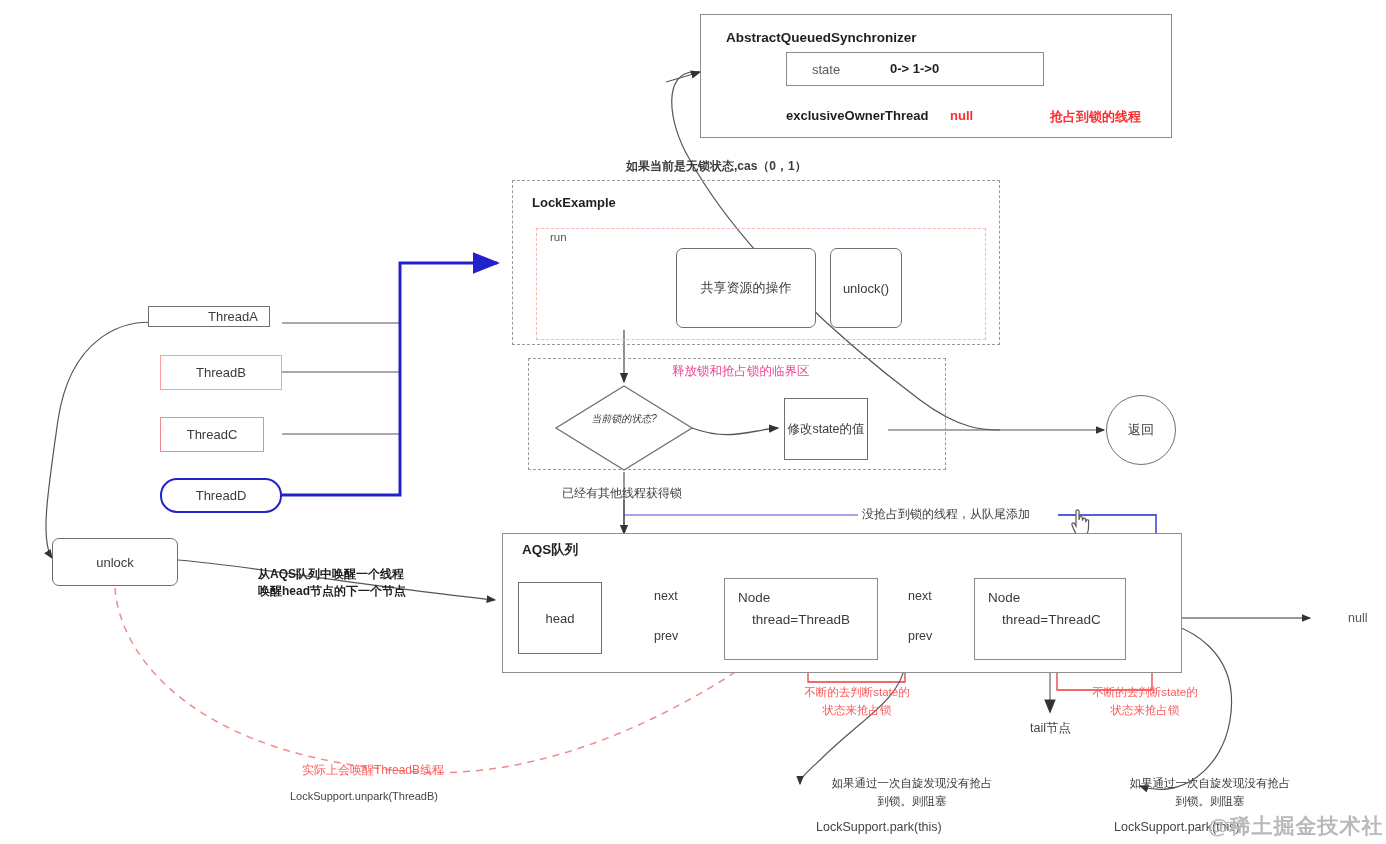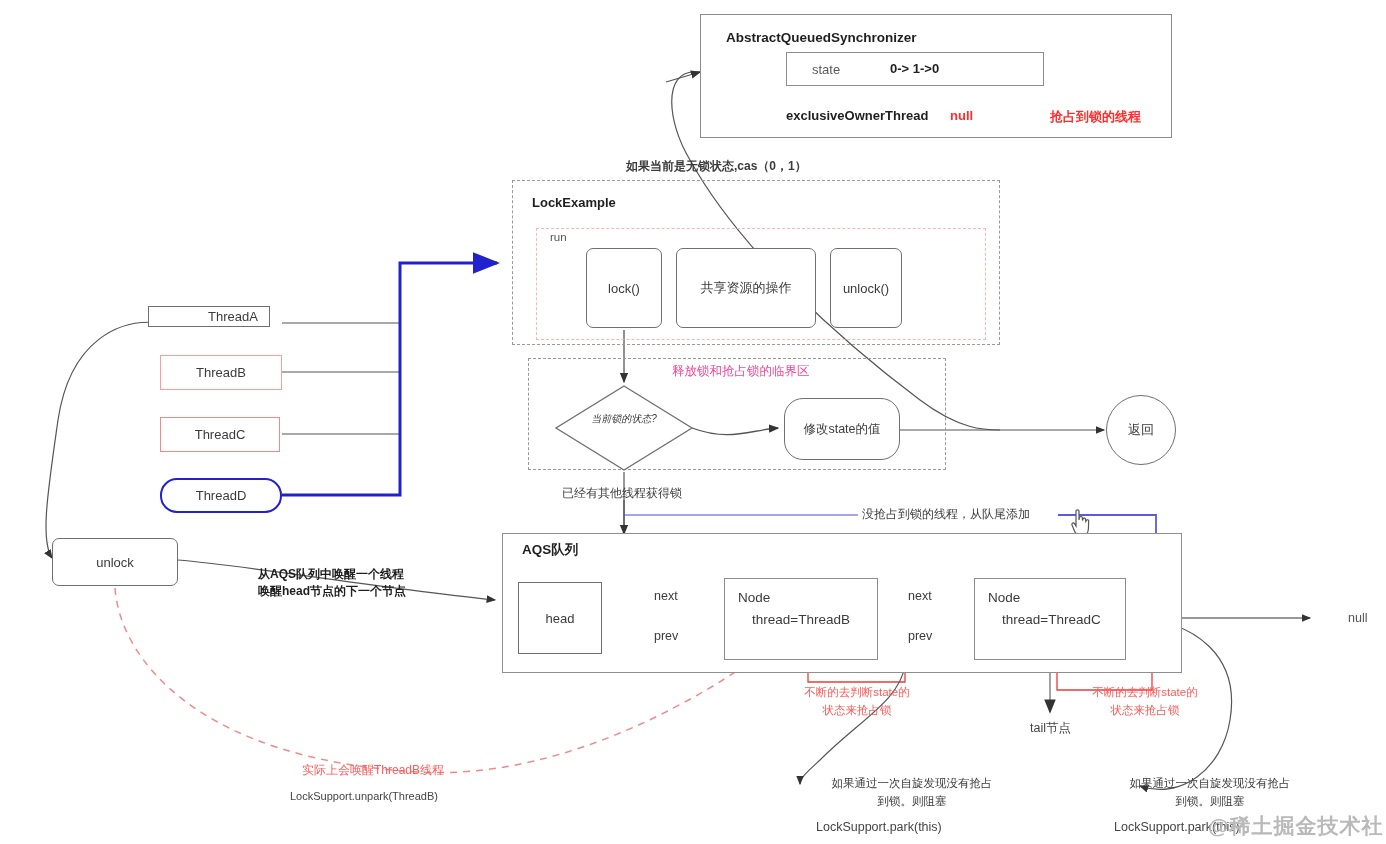--- a/index.html
+++ b/index.html
@@ -109,50 +109,49 @@
   <div class="lbl red bold" style="left:950px;top:108px;">null</div>
   <div class="lbl red bold" style="left:1050px;top:108px;text-align:right;">抢占到锁的线程</div>
 
   <div class="lbl" style="left:626px;top:158px;font-size:12px;font-weight:bold;">如果当前是无锁状态,cas（0，1）</div>
 
   <div class="dash-gray" style="left:512px;top:180px;width:488px;height:165px;"></div>
   <div class="lbl bold" style="left:532px;top:195px;font-size:13px;">LockExample</div>
   <div class="dash-red" style="left:536px;top:228px;width:450px;height:112px;"></div>
   <div class="lbl gray small" style="left:550px;top:231px;">run</div>
 
-  <div class="box gray rounded" style="left:586px;top:248px;width:76px;height:80px;">lock()</div>
   <div class="box gray rounded" style="left:676px;top:248px;width:140px;height:80px;">共享资源的操作</div>
   <div class="box gray rounded" style="left:830px;top:248px;width:72px;height:80px;">unlock()</div>
 
   <div class="dash-gray" style="left:528px;top:358px;width:418px;height:112px;"></div>
   <div class="lbl blue" style="left:672px;top:363px;font-size:12.5px;">释放锁和抢占锁的临界区</div>
 
   <svg class="layer">
     <polygon points="624,386 692,428 624,470 556,428" fill="#fff" stroke="#6f6f6f" stroke-width="1.3"></polygon>
   </svg>
   <div class="lbl center" style="left:584px;top:411px;width:80px;font-size:10px;line-height:15px;font-style:italic;">当前锁的状态?</div>
 
-  <div class="box gray" style="left:784px;top:398px;width:116px;height:62px;font-size:12.5px;border-radius:19px;">修改state的值</div>
+  <div class="box gray" style="left:784px;top:398px;width:84px;height:62px;font-size:12.5px;">修改state的值</div>
 
   <div class="circle" style="left:1106px;top:395px;width:68px;height:68px;">返回</div>
 
   <div class="lbl" style="left:562px;top:485px;font-size:12px;">已经有其他线程获得锁</div>
 
   <div class="lbl" style="left:862px;top:506px;font-size:12px;">没抢占到锁的线程，从队尾添加</div>
 
   <svg class="cursor" style="left:1068px;top:508px;" viewBox="0 0 26 30">
     <path d="M8,3 C8,1.5 11,1.5 11,3 L11,12 L11.5,9.5 C11.7,8 14.3,8.3 14.3,9.8 L14.5,12.5
              L15,11 C15.2,9.6 17.6,9.9 17.6,11.4 L17.8,13.5 L18.4,12.5 C18.7,11.3 20.8,11.6 20.7,13
              L20.4,21 C20.2,25 17.5,27.5 14,27.5 L12,27.5 C9,27.5 7.5,25.5 6.5,23 L4,17
              C3.3,15.3 5.5,14 6.6,15.6 L8,18 Z" fill="#fff" stroke="#555" stroke-width="1.2"></path>
   </svg>
 
   <div class="box gray" style="left:148px;top:306px;width:122px;height:21px;padding-left:48px;">ThreadA</div>
   <div class="box red" style="left:160px;top:355px;width:122px;height:35px;">ThreadB</div>
-  <div class="box red2" style="left:160px;top:417px;width:120px;height:35px;">ThreadC</div>
+  <div class="box red2" style="left:160px;top:417px;width:104px;height:35px;">ThreadC</div>
   <div class="box blue" style="left:160px;top:478px;width:122px;height:35px;border-radius:17px;">ThreadD</div>
 
   <div class="box gray rounded" style="left:52px;top:538px;width:126px;height:48px;">unlock</div>
 
   <div class="lbl bold" style="left:258px;top:566px;font-size:12px;">从AQS队列中唤醒一个线程</div>
   <div class="lbl bold" style="left:258px;top:583px;font-size:12px;">唤醒head节点的下一个节点</div>
 
   <div class="lbl redsoft" style="left:302px;top:762px;font-size:12px;">实际上会唤醒ThreadB线程</div>
   <div class="lbl" style="left:290px;top:790px;font-size:11px;color:#444;">LockSupport.unpark(ThreadB)</div>
 

